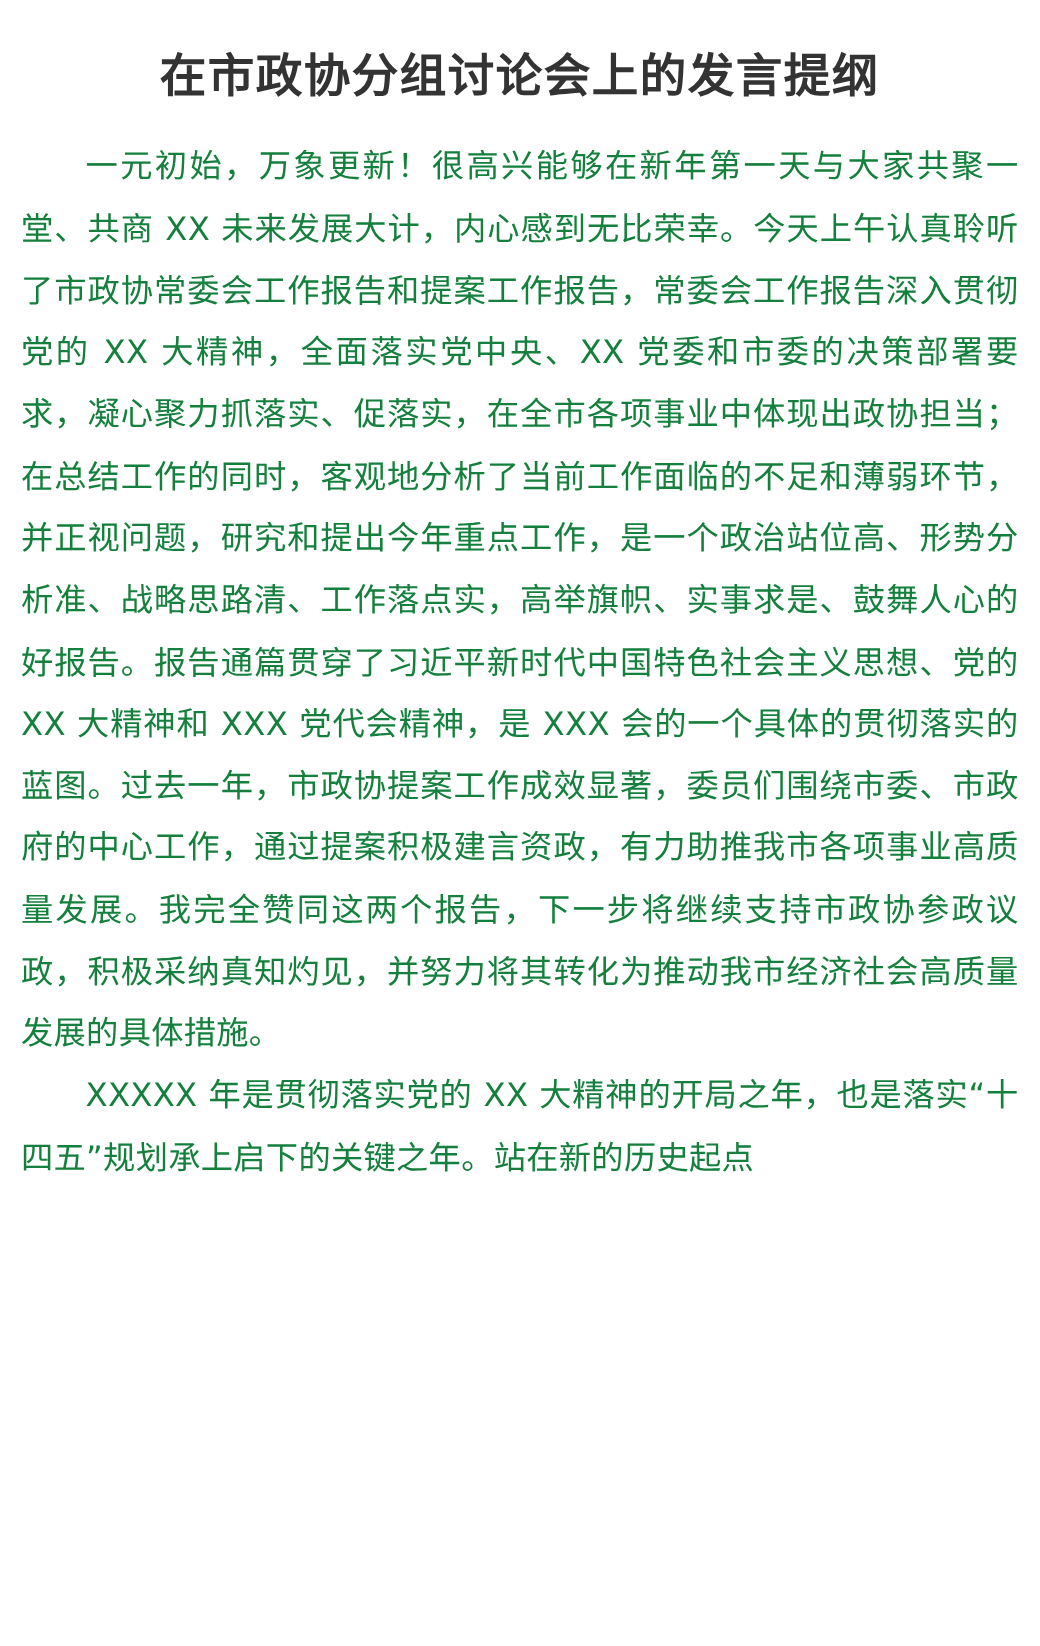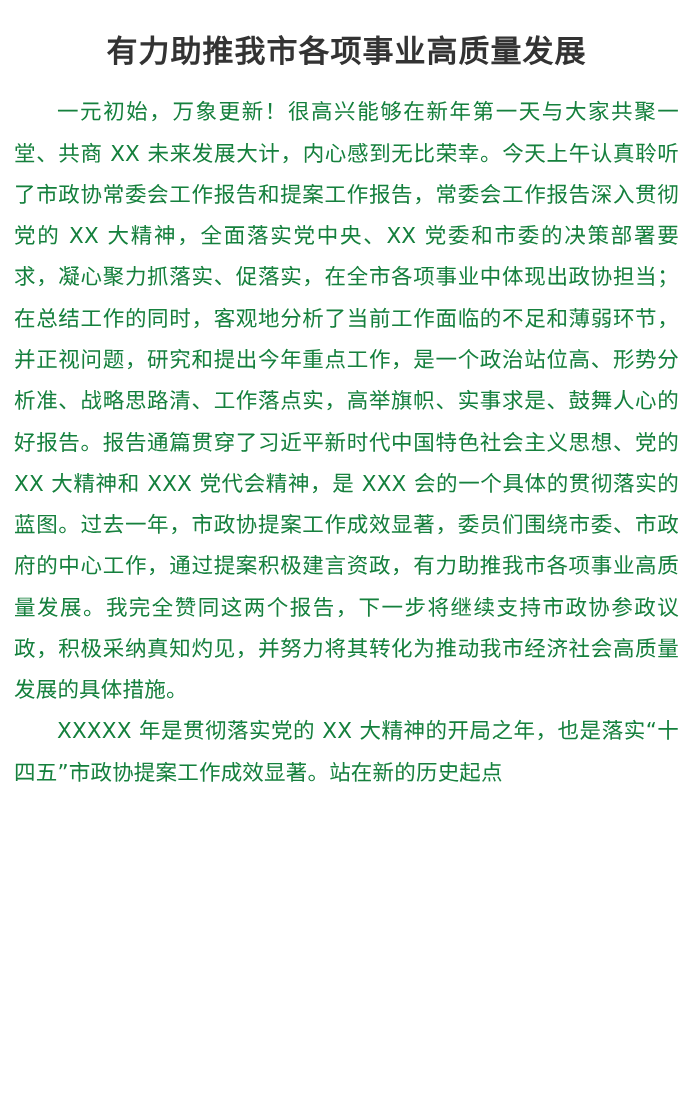--- a/index.html
+++ b/index.html
@@ -40,19 +40,19 @@
   }
   .para {
     margin: 0 0 0 0;
     text-indent: 2em;
   }
 </style>
 </head>
 <body>
 
 <div class="page">
-  <h1 class="doc-title">有力助推我市各项事业高质量发展</h1>
+  <h1 class="doc-title">在市政协分组讨论会上的发言提纲</h1>
 
   <div class="doc-body">
     <p class="para">一元初始，万象更新！很高兴能够在新年第一天与大家共聚一堂、共商 XX 未来发展大计，内心感到无比荣幸。今天上午认真聆听了市政协常委会工作报告和提案工作报告，常委会工作报告深入贯彻党的 XX 大精神，全面落实党中央、XX 党委和市委的决策部署要求，凝心聚力抓落实、促落实，在全市各项事业中体现出政协担当；在总结工作的同时，客观地分析了当前工作面临的不足和薄弱环节，并正视问题，研究和提出今年重点工作，是一个政治站位高、形势分析准、战略思路清、工作落点实，高举旗帜、实事求是、鼓舞人心的好报告。报告通篇贯穿了习近平新时代中国特色社会主义思想、党的 XX 大精神和 XXX 党代会精神，是 XXX 会的一个具体的贯彻落实的蓝图。过去一年，市政协提案工作成效显著，委员们围绕市委、市政府的中心工作，通过提案积极建言资政，有力助推我市各项事业高质量发展。我完全赞同这两个报告，下一步将继续支持市政协参政议政，积极采纳真知灼见，并努力将其转化为推动我市经济社会高质量发展的具体措施。</p>
-    <p class="para">XXXXX 年是贯彻落实党的 XX 大精神的开局之年，也是落实“十四五”市政协提案工作成效显著。站在新的历史起点</p>
+    <p class="para">XXXXX 年是贯彻落实党的 XX 大精神的开局之年，也是落实“十四五”规划承上启下的关键之年。站在新的历史起点</p>
   </div>
 </div>
 
 </body></html>

